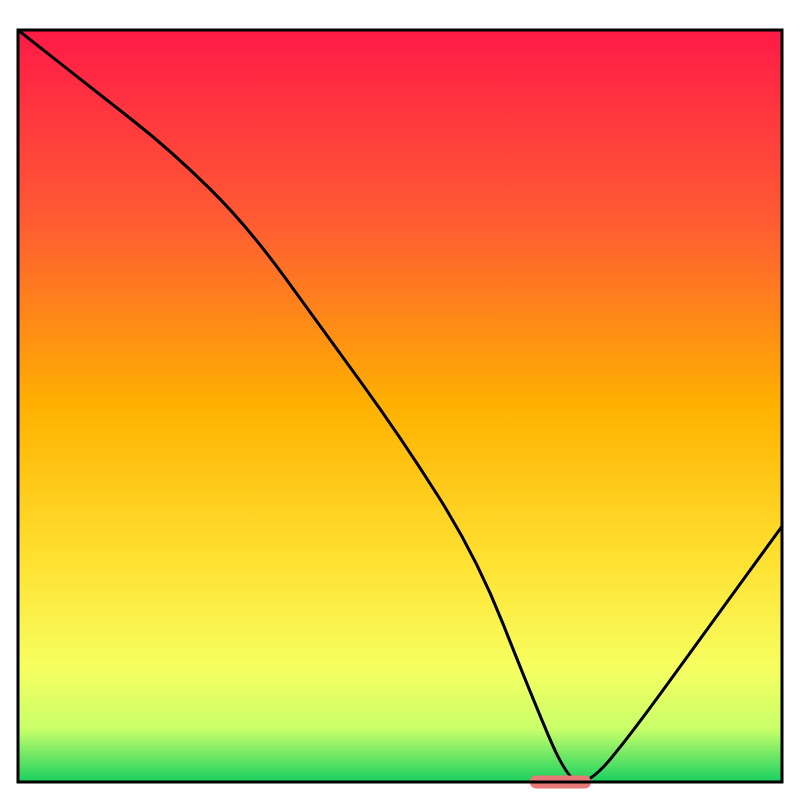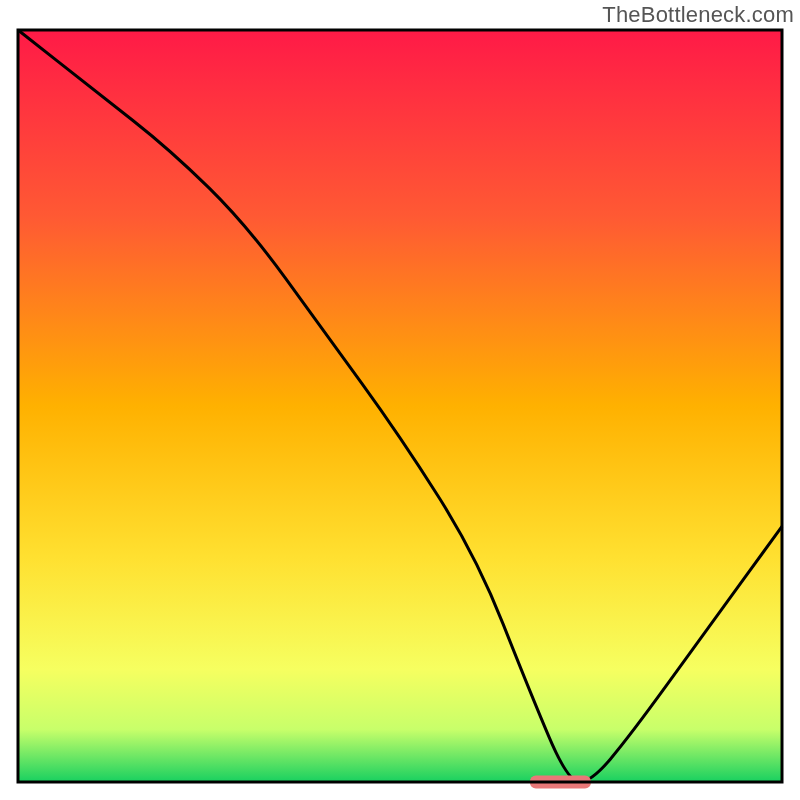--- a/index.html
+++ b/index.html
@@ -27,21 +27,20 @@
     user-select: none;
   }
   svg {
     display: block;
   }
 </style>
 </head>
 <body>
 
 <div class="chart-wrap">
-  <div class="watermark">TheBottleneck.com</div>
 
   <svg id="chart-svg" width="800" height="800" viewBox="0 0 800 800">
     <defs>
       <linearGradient id="bgGrad" x1="0" y1="0" x2="0" y2="1">
           <stop offset="0%" stop-color="#ff1a47"></stop>
           <stop offset="25%" stop-color="#ff5a33"></stop>
           <stop offset="50%" stop-color="#ffb100"></stop>
           <stop offset="70%" stop-color="#ffe030"></stop>
           <stop offset="85%" stop-color="#f6ff60"></stop>
           <stop offset="93%" stop-color="#c8ff6a"></stop>

